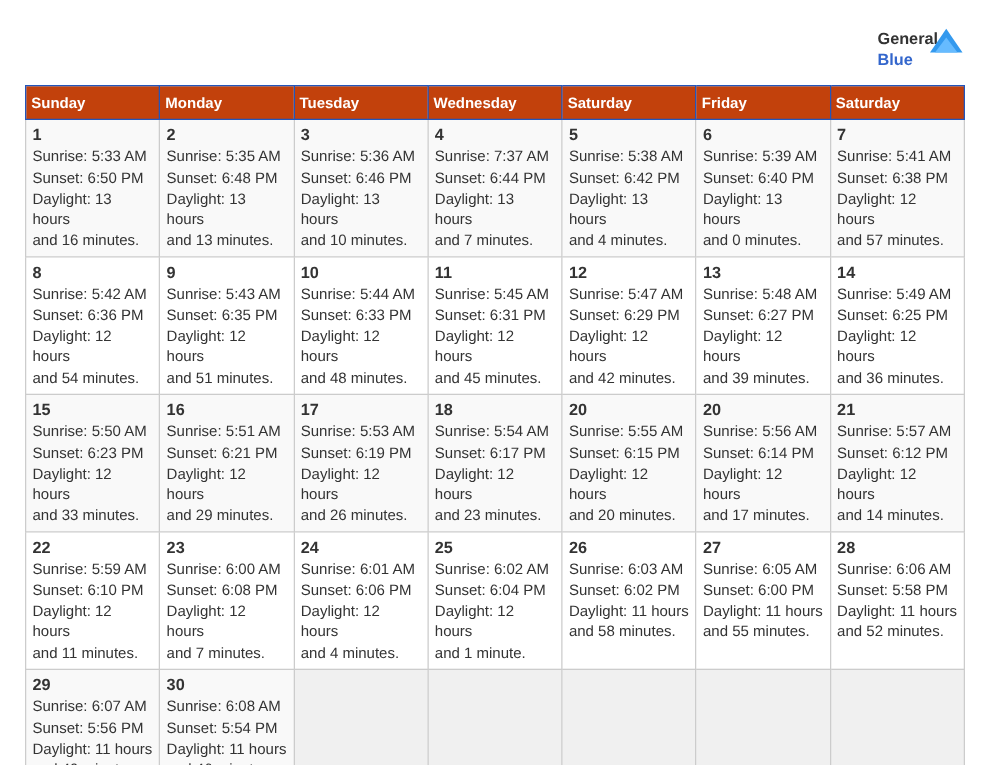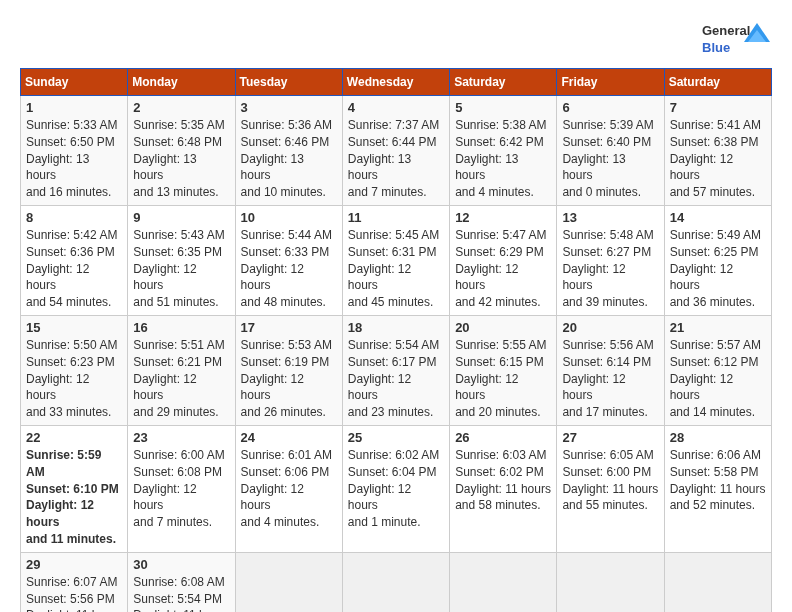--- a/index.html
+++ b/index.html
@@ -254,21 +254,21 @@
           <span class="day-num">21</span>
           <div class="day-info" style="white-space: pre-line;">Sunrise: 5:57 AM
 Sunset: 6:12 PM
 Daylight: 12 hours
 and 14 minutes.</div>
         </td>
       </tr>
       <tr>
         <td>
           <span class="day-num">22</span>
-          <div class="day-info" style="white-space: pre-line; font-weight: bold;">Sunrise: 5:59 AM
+          <div class="day-info" style="white-space: pre-line;">Sunrise: 5:59 AM
 Sunset: 6:10 PM
 Daylight: 12 hours
 and 11 minutes.</div>
         </td>
         <td>
           <span class="day-num">23</span>
           <div class="day-info" style="white-space: pre-line;">Sunrise: 6:00 AM
 Sunset: 6:08 PM
 Daylight: 12 hours
 and 7 minutes.</div>

